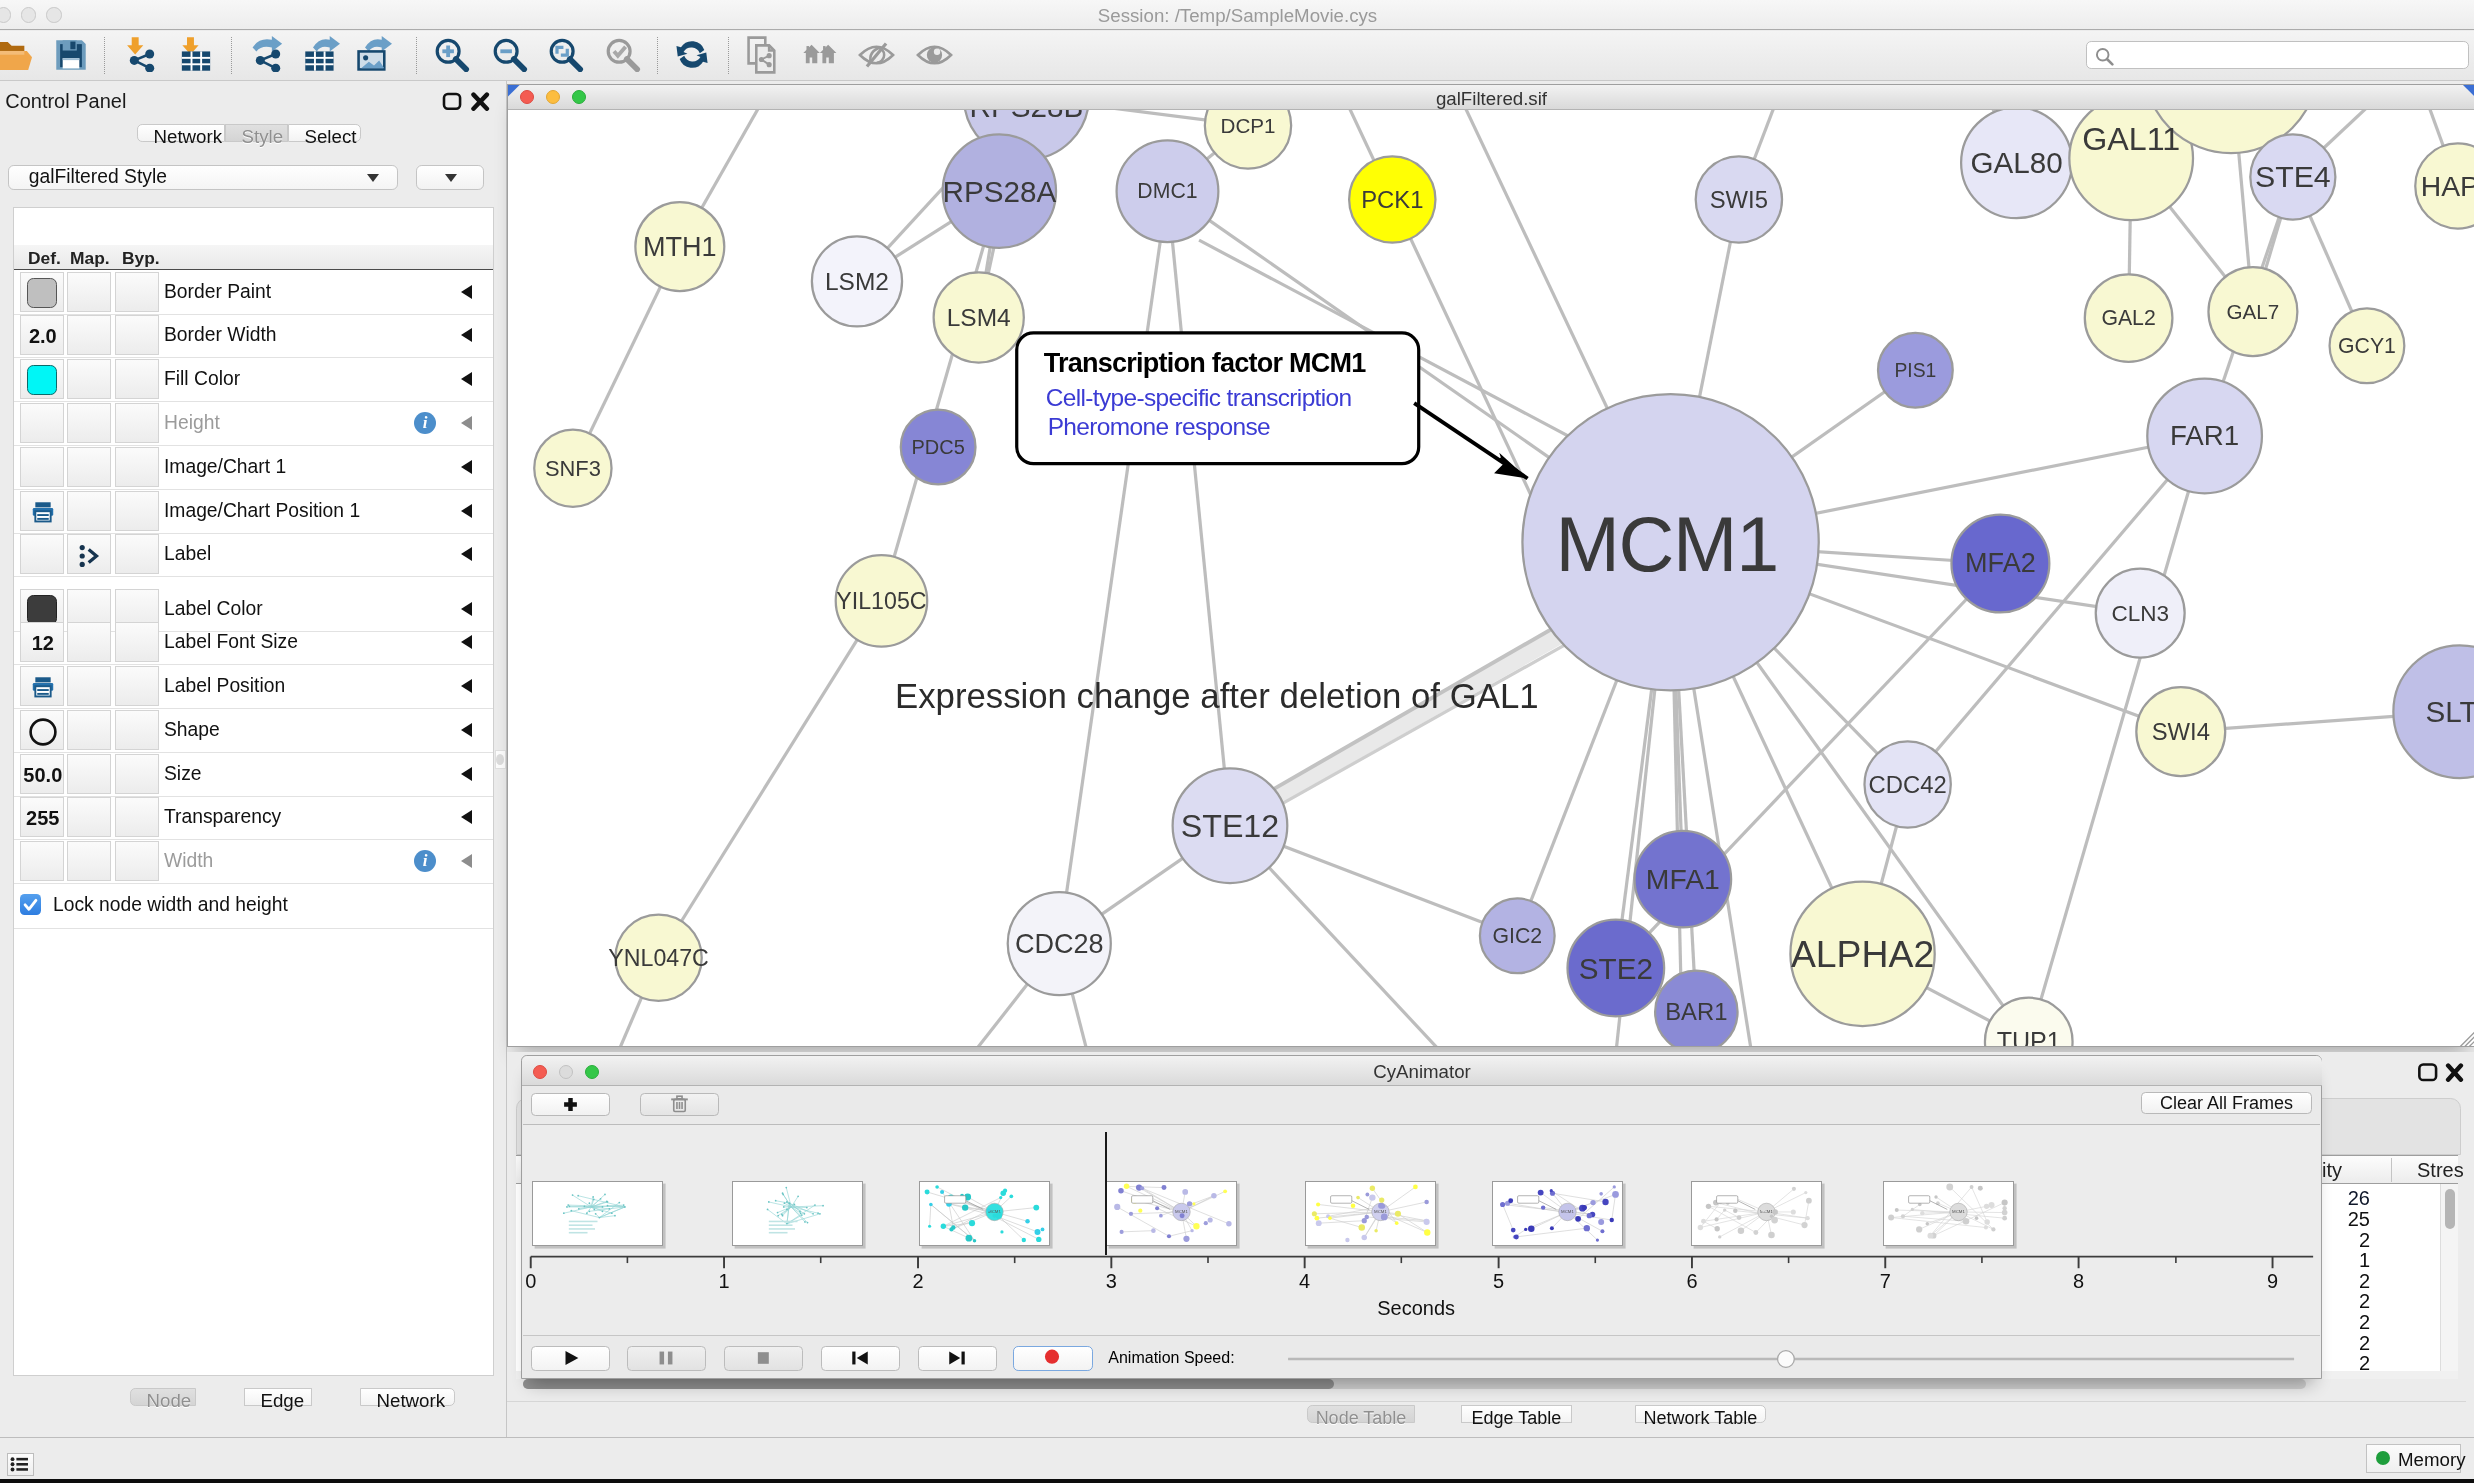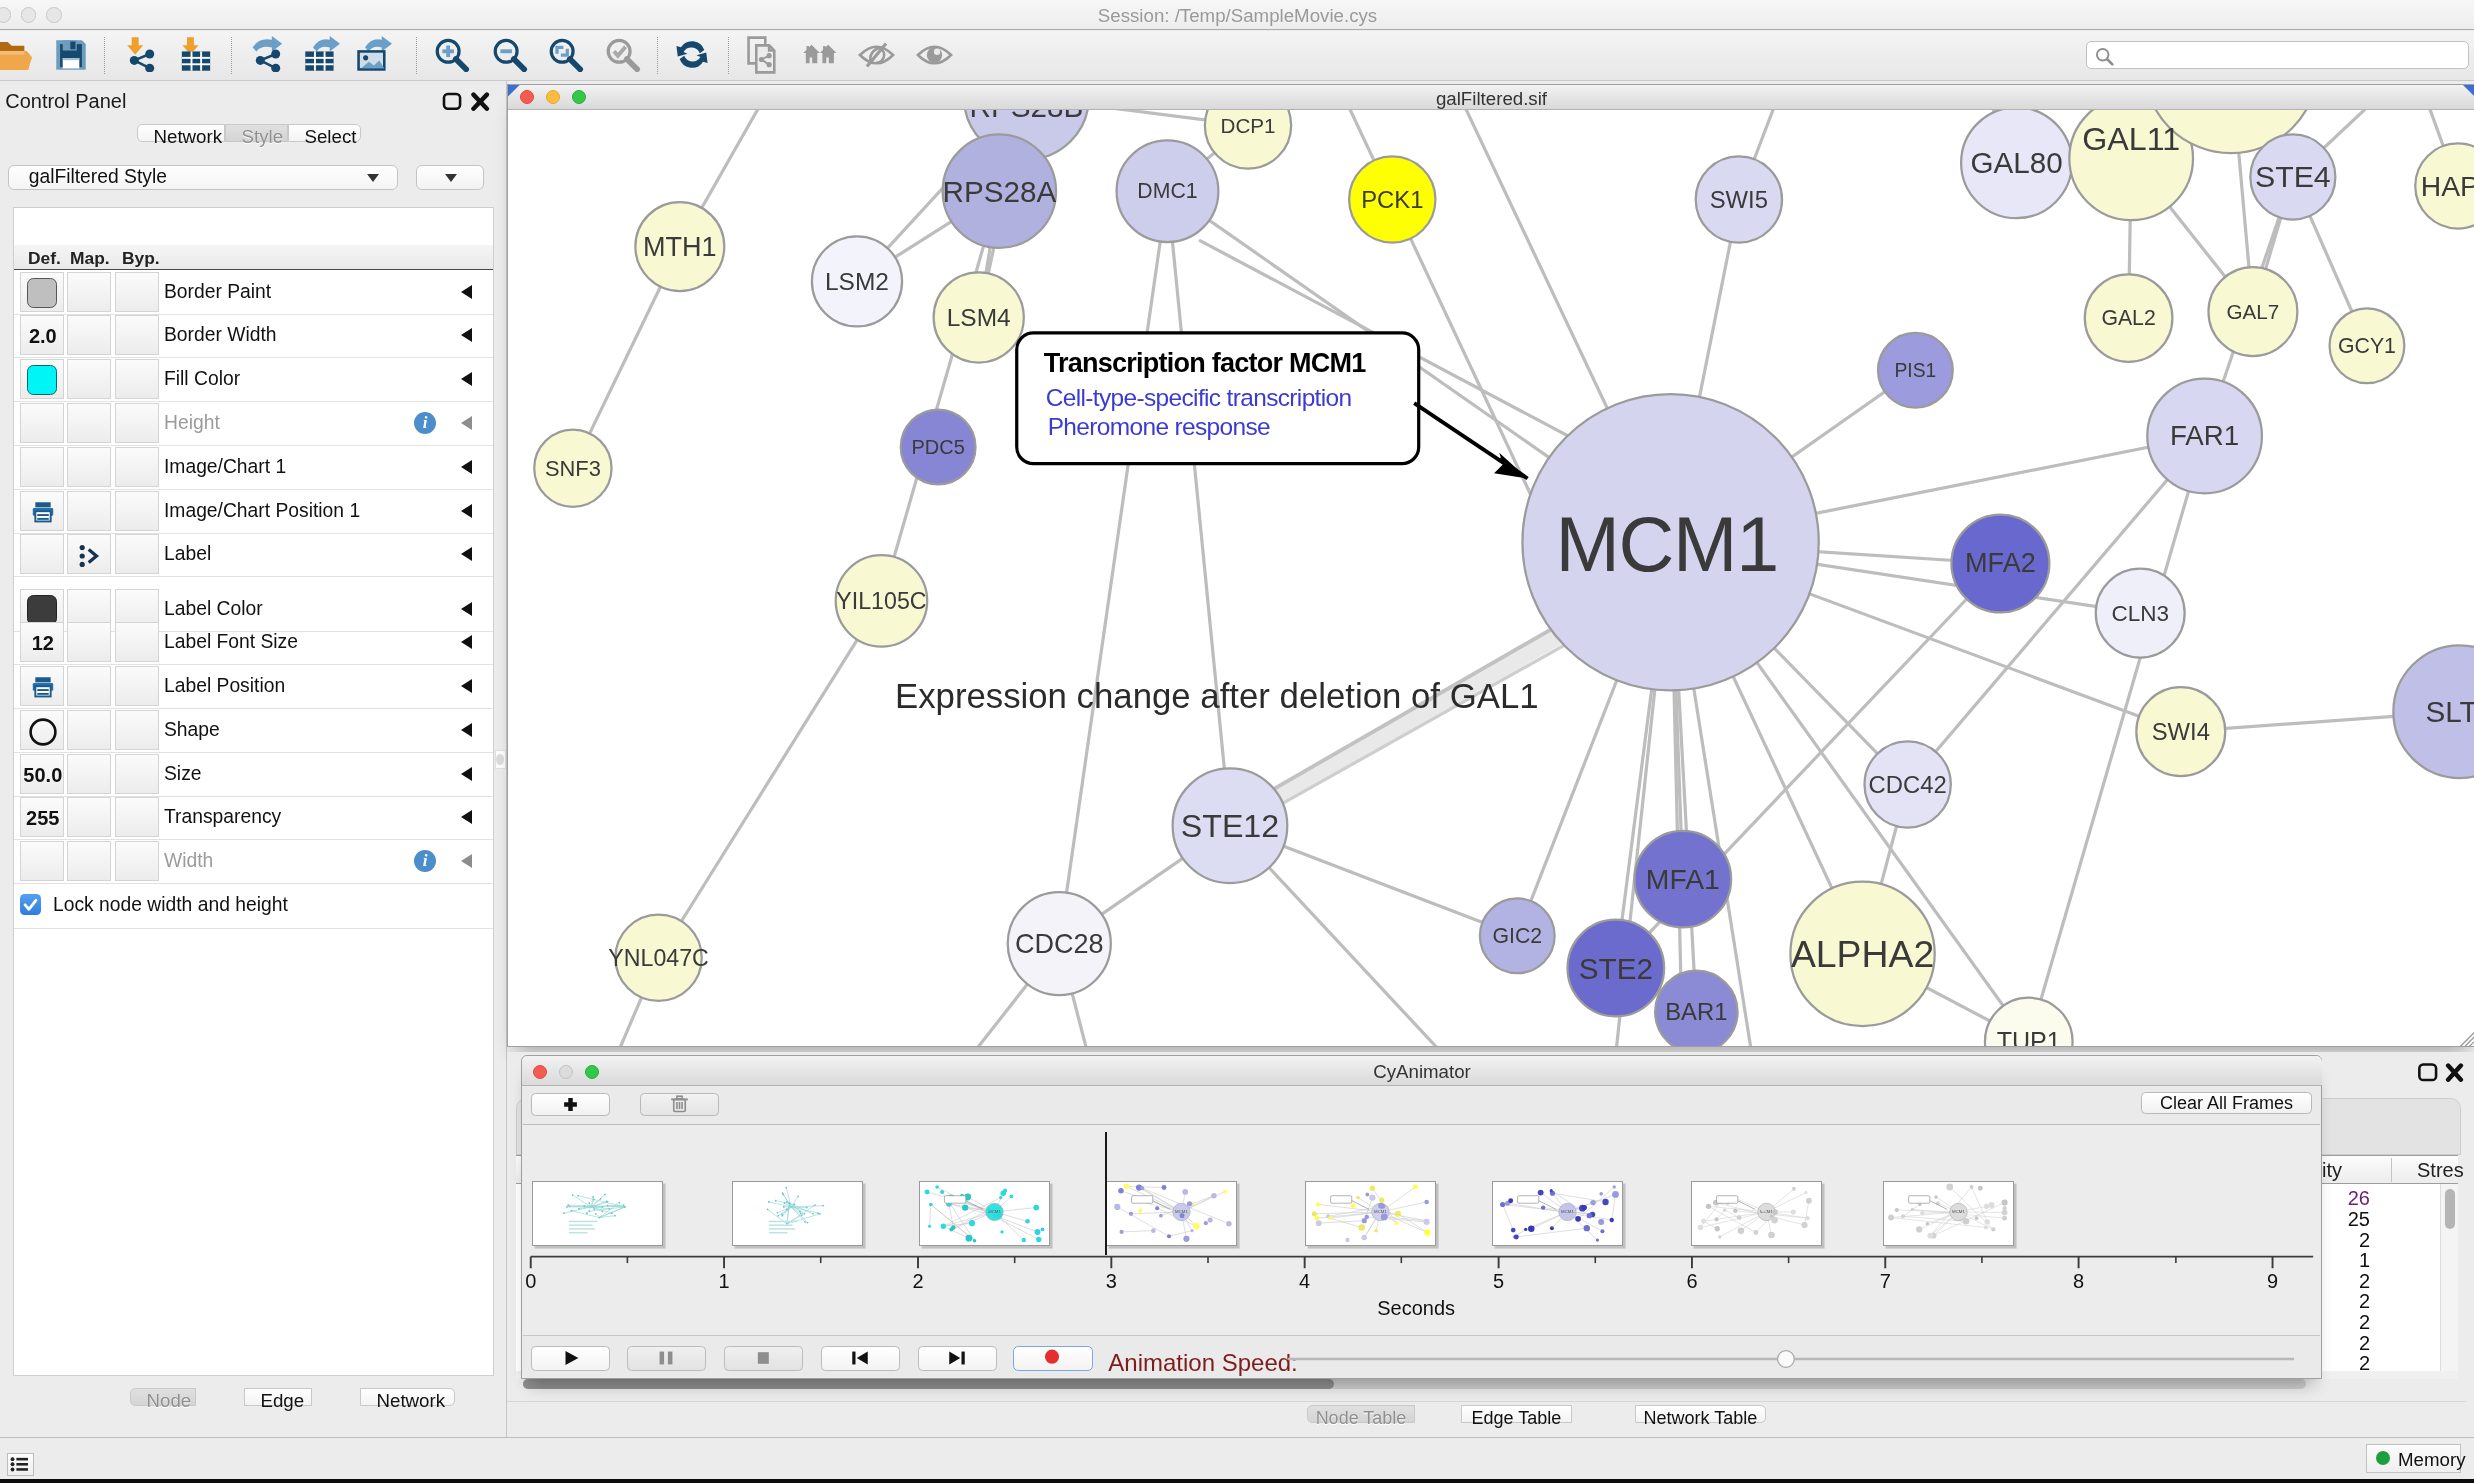--- a/index.html
+++ b/index.html
@@ -605,21 +605,21 @@
 <svg style="position:absolute;left:1936px;top:11px;" width="23" height="19.3" viewBox="0 0 36 30">
       <path d="M8 4 L28 26 M28 4 L8 26" stroke="#111" stroke-width="7" stroke-linecap="round"></path>
     </svg>
 <div style="position:absolute;left:9px;top:46px;width:1945px;height:57px;background:#e3e3e3;border:0.6px solid #cdcdcd;border-radius:10.3px 10.3px 0 0;"></div>
 <div style="position:absolute;left:9px;top:103px;width:1942px;height:29px;background:linear-gradient(#fdfdfd,#ececec);border-top:1.3px solid #9e9e9e;border-bottom:1.3px solid #9e9e9e;">
       <span style="position:absolute;left:1806px;top:2.6px;font-size:20px;color:#222;">ity</span>
       <span style="position:absolute;left:1901px;top:2.6px;font-size:20px;color:#222;">Stres</span>
       <div style="position:absolute;left:1875px;top:1.9px;width:1.3px;height:24.5px;background:#c4c4c4;"></div>
     </div>
 <div style="position:absolute;left:9px;top:132px;width:1924px;height:187px;background:#fff;"></div>
-<div style="position:absolute;left:1779px;top:135px;width:84px;text-align:right;font-size:20px;color:#701a75;">26</div>
+<div style="position:absolute;left:1779px;top:135px;width:84px;text-align:right;font-size:20px;color:#0f172a;">26</div>
 <div style="position:absolute;left:1779px;top:156px;width:84px;text-align:right;font-size:20px;color:#111;">25</div>
 <div style="position:absolute;left:1779px;top:177px;width:84px;text-align:right;font-size:20px;color:#111;">2</div>
 <div style="position:absolute;left:1779px;top:197px;width:84px;text-align:right;font-size:20px;color:#111;">1</div>
 <div style="position:absolute;left:1779px;top:218px;width:84px;text-align:right;font-size:20px;color:#111;">2</div>
 <div style="position:absolute;left:1779px;top:238px;width:84px;text-align:right;font-size:20px;color:#111;">2</div>
 <div style="position:absolute;left:1779px;top:259px;width:84px;text-align:right;font-size:20px;color:#111;">2</div>
 <div style="position:absolute;left:1779px;top:280px;width:84px;text-align:right;font-size:20px;color:#111;">2</div>
 <div style="position:absolute;left:1779px;top:300px;width:84px;text-align:right;font-size:20px;color:#111;">2</div>
 <div style="position:absolute;left:1933px;top:132px;width:18px;height:187px;background:#f4f4f4;border-left:0.6px solid #ddd;"></div>
 <div style="position:absolute;left:1938px;top:137px;width:9.7px;height:40px;background:#b5b5b5;border-radius:5.2px;"></div>
@@ -1184,21 +1184,21 @@
           <rect x="47" y="7" width="5" height="20" fill="#111"></rect>
           <path d="M71 7 v20 l-17 -10 z" fill="#111"></path>
         </svg></div>
 <div style="position:absolute;left:395px;top:10.3px;width:79px;height:24.5px;background:linear-gradient(#ffffff,#f3f3f3);border:1.3px solid #bcbcbc;border-radius:4.5px;"><svg width="76" height="22" viewBox="0 0 118 34">
           <path d="M47 7 v20 l17 -10 z" fill="#111"></path>
           <rect x="66" y="7" width="5" height="20" fill="#111"></rect>
         </svg></div>
 <div style="position:absolute;left:490px;top:10.3px;width:80px;height:24.5px;background:linear-gradient(#ffffff,#f3f3f3);border:1.9px solid #7aa8e0;border-radius:5.2px;"><svg width="76" height="19.3" viewBox="0 0 118 30">
           <circle cx="59" cy="15" r="11" fill="#e52f2f"></circle>
         </svg></div>
-<div style="position:absolute;left:585px;top:13px;font-size:24px;color:#7f1d1d;">Animation Speed:</div>
+<div style="position:absolute;left:585px;top:13px;font-size:16px;color:#000000;">Animation Speed:</div>
 <svg style="position:absolute;left:764px;top:14px;" width="1012" height="19.3" viewBox="0 0 1570 30">
         <line x1="0" y1="14" x2="1564" y2="14" stroke="#b9b9b9" stroke-width="4"></line>
         <circle cx="774" cy="14" r="13" fill="#fbfbfb" stroke="#a8a8a8" stroke-width="2"></circle>
       </svg>
     </div>
 </div>
 
 <div id="statusline"></div>
 <div id="listbtn">
 <svg width="24.5" height="20.6" viewBox="0 0 38 32">

